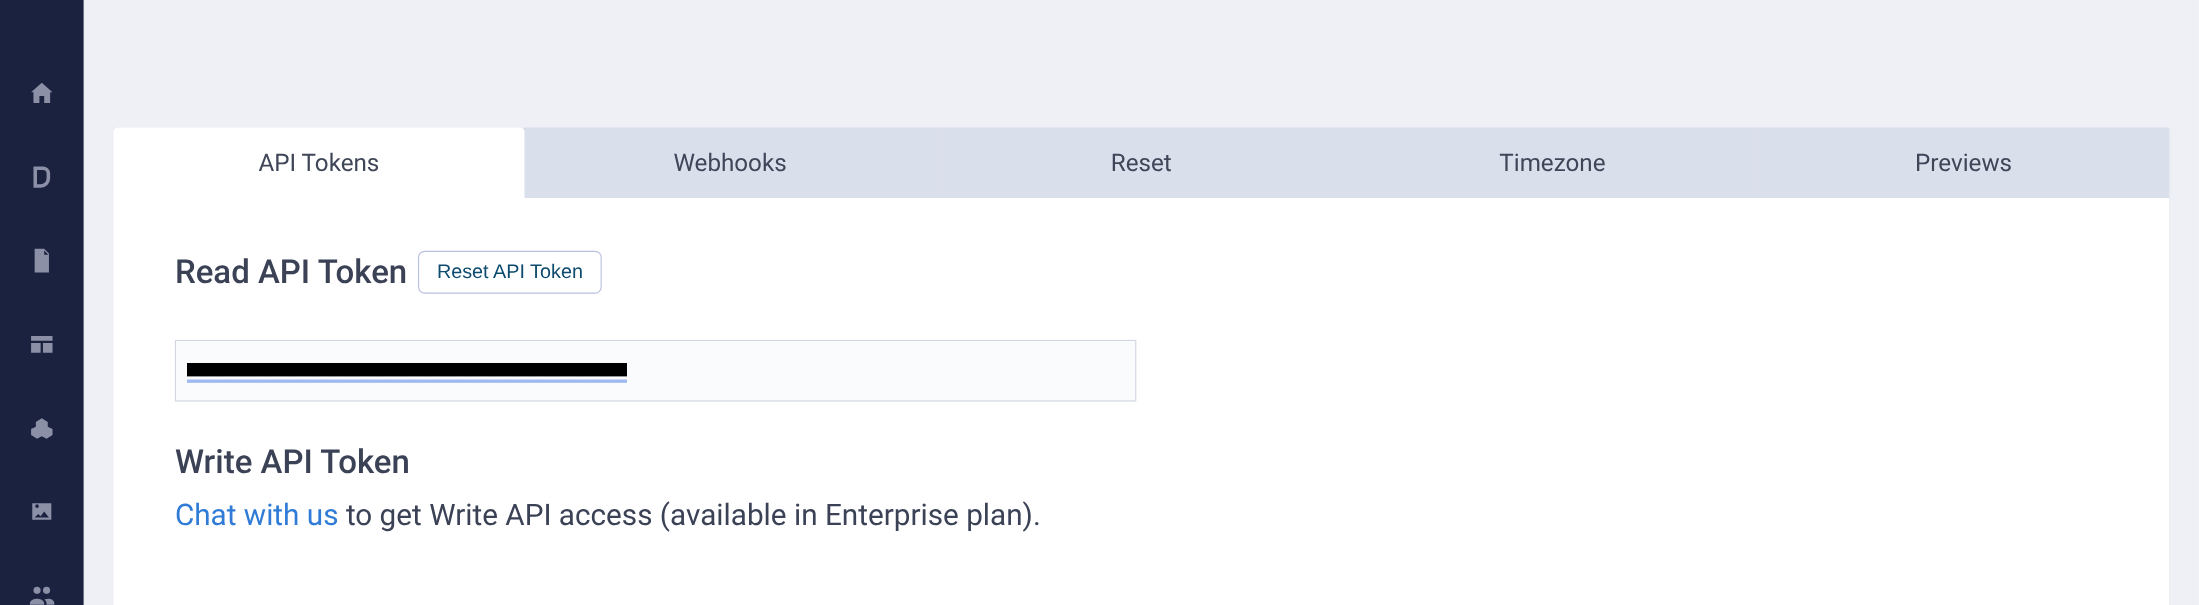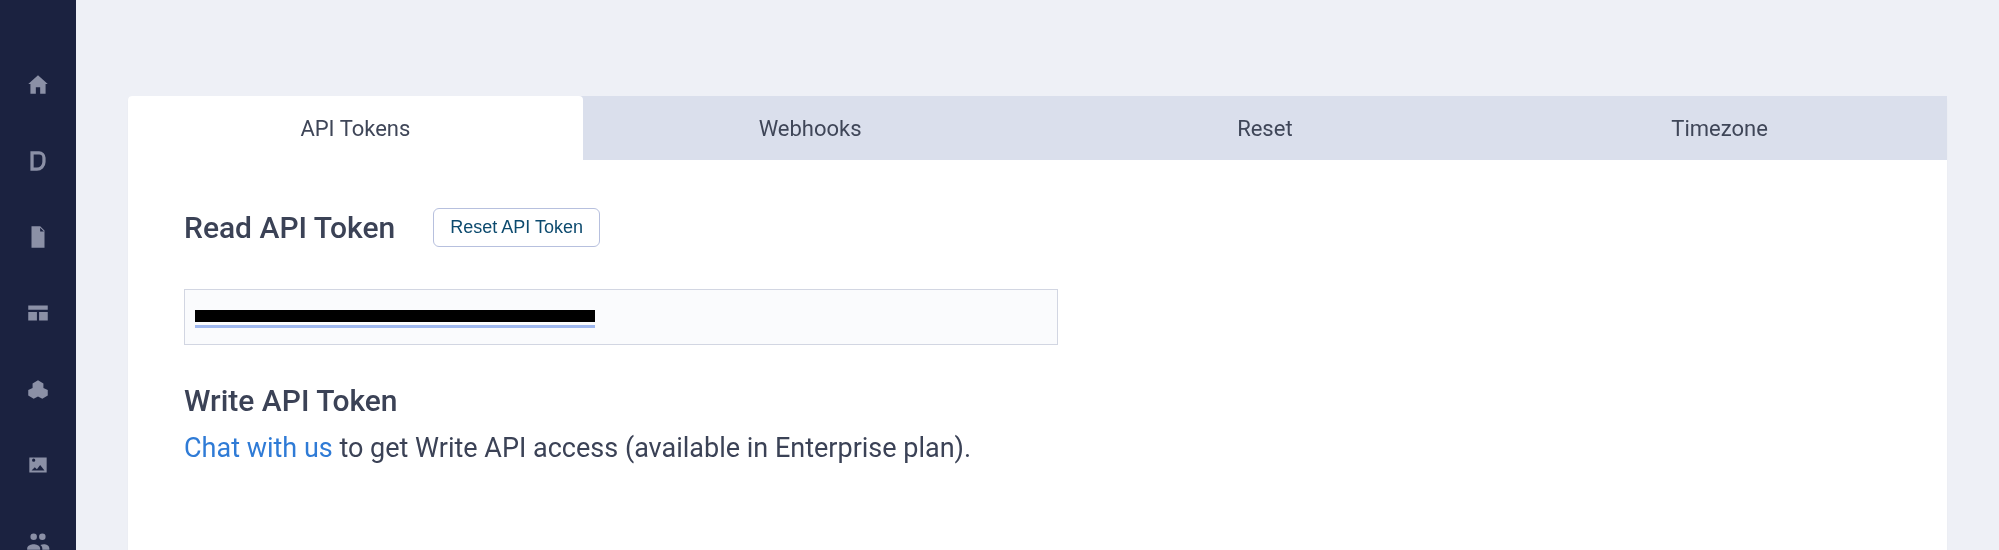--- a/index.html
+++ b/index.html
@@ -26,22 +26,23 @@
       height: 28px;
       display: flex;
       align-items: center;
       justify-content: center;
       color: #8b90a6;
       cursor: pointer;
     }
     .sidebar-item svg { width: 26px; height: 26px; fill: currentColor; }
     .main {
       flex: 1;
-      padding: 0 52px;
+      padding: 0 27px;
       padding-top: 96px;
+      margin-top: 20px;
     }
     .panel {
       background: #fff;
       border-radius: 4px 4px 0 0;
       min-height: 454px;
       box-shadow: 0 1px 2px rgba(0,0,0,0.03);
     }
     .tabs {
       display: flex;
       background: #dadfec;
@@ -61,21 +62,21 @@
     .tab.active {
       background: #ffffff;
       border-radius: 4px 4px 0 0;
     }
     .content {
       padding: 48px 56px;
     }
     .row-heading {
       display: flex;
       align-items: center;
-      gap: 38px;
+      gap: 10px;
       margin-bottom: 42px;
     }
     h2 {
       font-size: 30px;
       font-weight: 500;
       color: #3b4256;
     }
     .reset-btn {
       background: transparent;
       border: 1.5px solid #b7c0de;
@@ -179,20 +180,23 @@
           </div>
         <div class="tab">
             <span>Webhooks</span>
           </div>
         <div class="tab">
             <span>Reset</span>
           </div>
         <div class="tab">
             <span>Timezone</span>
           </div>
+        <div class="tab">
+            <span>Previews</span>
+          </div>
       </div>
 
       <div class="content">
         <div class="row-heading">
           <h2>Read API Token</h2>
           <button class="reset-btn">Reset API Token</button>
         </div>
         <div class="token-input">
           <span class="token-text">████████████████████████████████████████</span>
           <span class="token-underline"></span>

